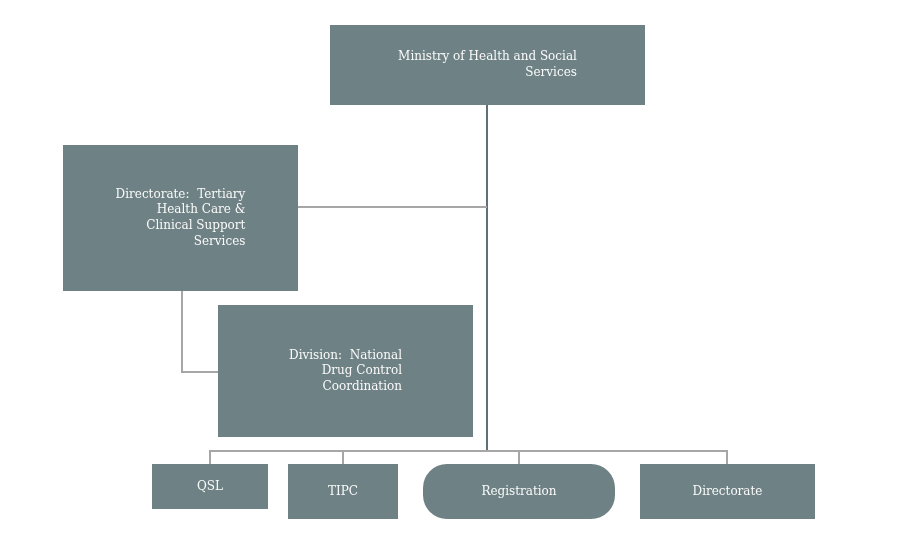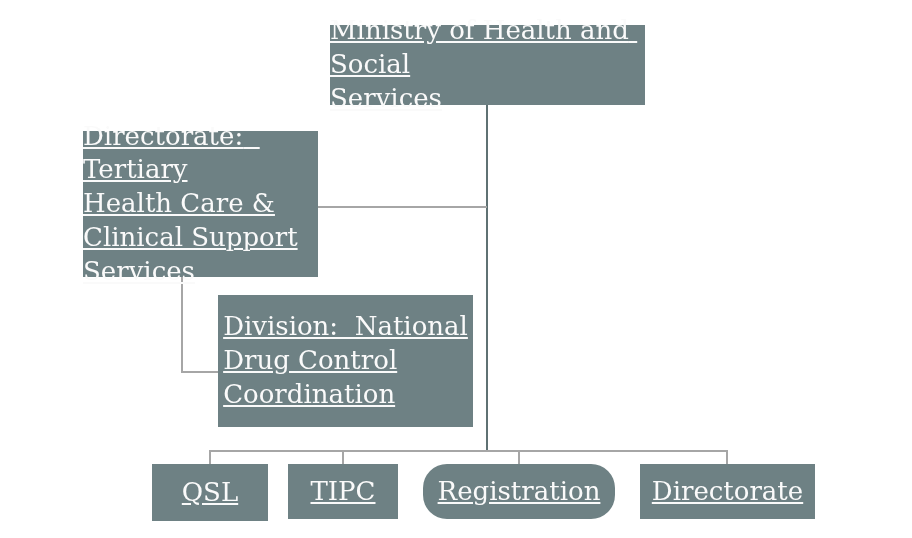--- a/index.html
+++ b/index.html
@@ -15,25 +15,24 @@
     font-family: "DejaVu Serif", serif;
     overflow: hidden;
   }
   .node {
     position: absolute;
     background: var(--box-fill, #6e8184);
     color: var(--box-text, #fafafa);
     display: flex;
     align-items: center;
     justify-content: center;
-    text-align: left;
-    font-size: 26px;
+    text-align: right;
+    font-size: 12px;
     line-height: 1.3;
     white-space: pre-wrap;
-    text-decoration: underline;
   }
   .line {
     position: absolute;
     background: var(--connector, #a6a6a6);
   }
   .trunk {
     background: var(--trunk, #5f7173);
   }
 
   
@@ -42,23 +41,23 @@
   #line-elbow-v    { left: 181px; top: 277px; width: 2px;   height: 96px; }
   #line-elbow-h    { left: 181px; top: 371px; width: 38px;  height: 2px; }
   #line-bottom-h   { left: 209px; top: 450px; width: 519px; height: 2px; }
   #drop-qsl        { left: 209px; top: 450px; width: 2px;   height: 14px; }
   #drop-tipc       { left: 342px; top: 450px; width: 2px;   height: 14px; }
   #drop-reg        { left: 518px; top: 450px; width: 2px;   height: 14px; }
   #drop-insp       { left: 726px; top: 450px; width: 2px;   height: 14px; }
 
   
   #node-ministry     { left: 330px; top: 25px;  width: 315px; height: 80px; }
-  #node-directorate  { left: 63px;  top: 131px; width: 235px; height: 146px; margin-left: 20px; }
-  #node-division     { left: 218px; top: 295px; width: 255px; height: 132px; }
-  #node-qsl          { left: 152px; top: 464px; width: 116px; height: 57px; }
+  #node-directorate  { left: 63px;  top: 145px; width: 235px; height: 146px; }
+  #node-division     { left: 218px; top: 305px; width: 255px; height: 132px; }
+  #node-qsl          { left: 152px; top: 464px; width: 116px; height: 45px; }
   #node-tipc         { left: 288px; top: 464px; width: 110px; height: 55px; }
   #node-registration { left: 423px; top: 464px; width: 192px; height: 55px; border-radius: 24px; }
   #node-inspection   { left: 640px; top: 464px; width: 175px; height: 55px; }
 </style>
 </head>
 <body>
 
 <div class="canvas">
 
   <div class="line trunk" id="line-trunk"></div>

